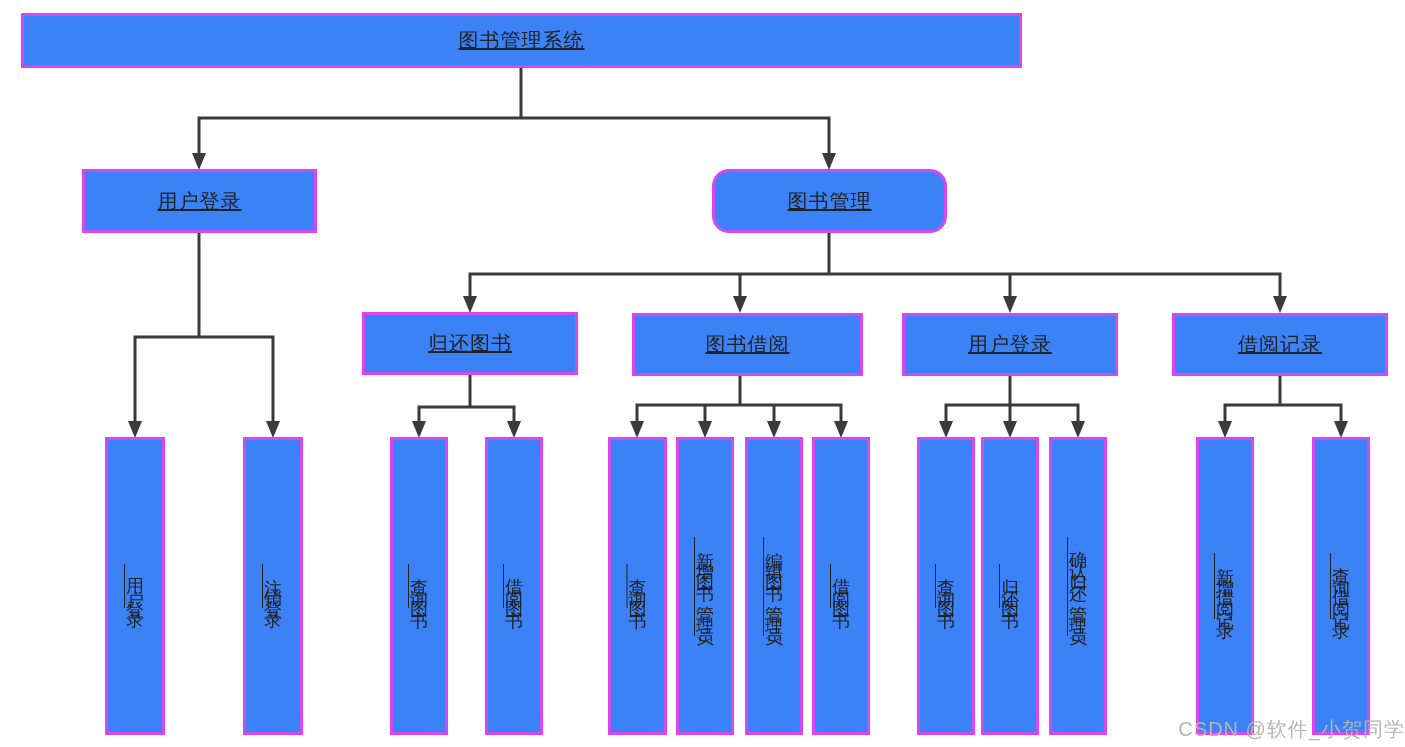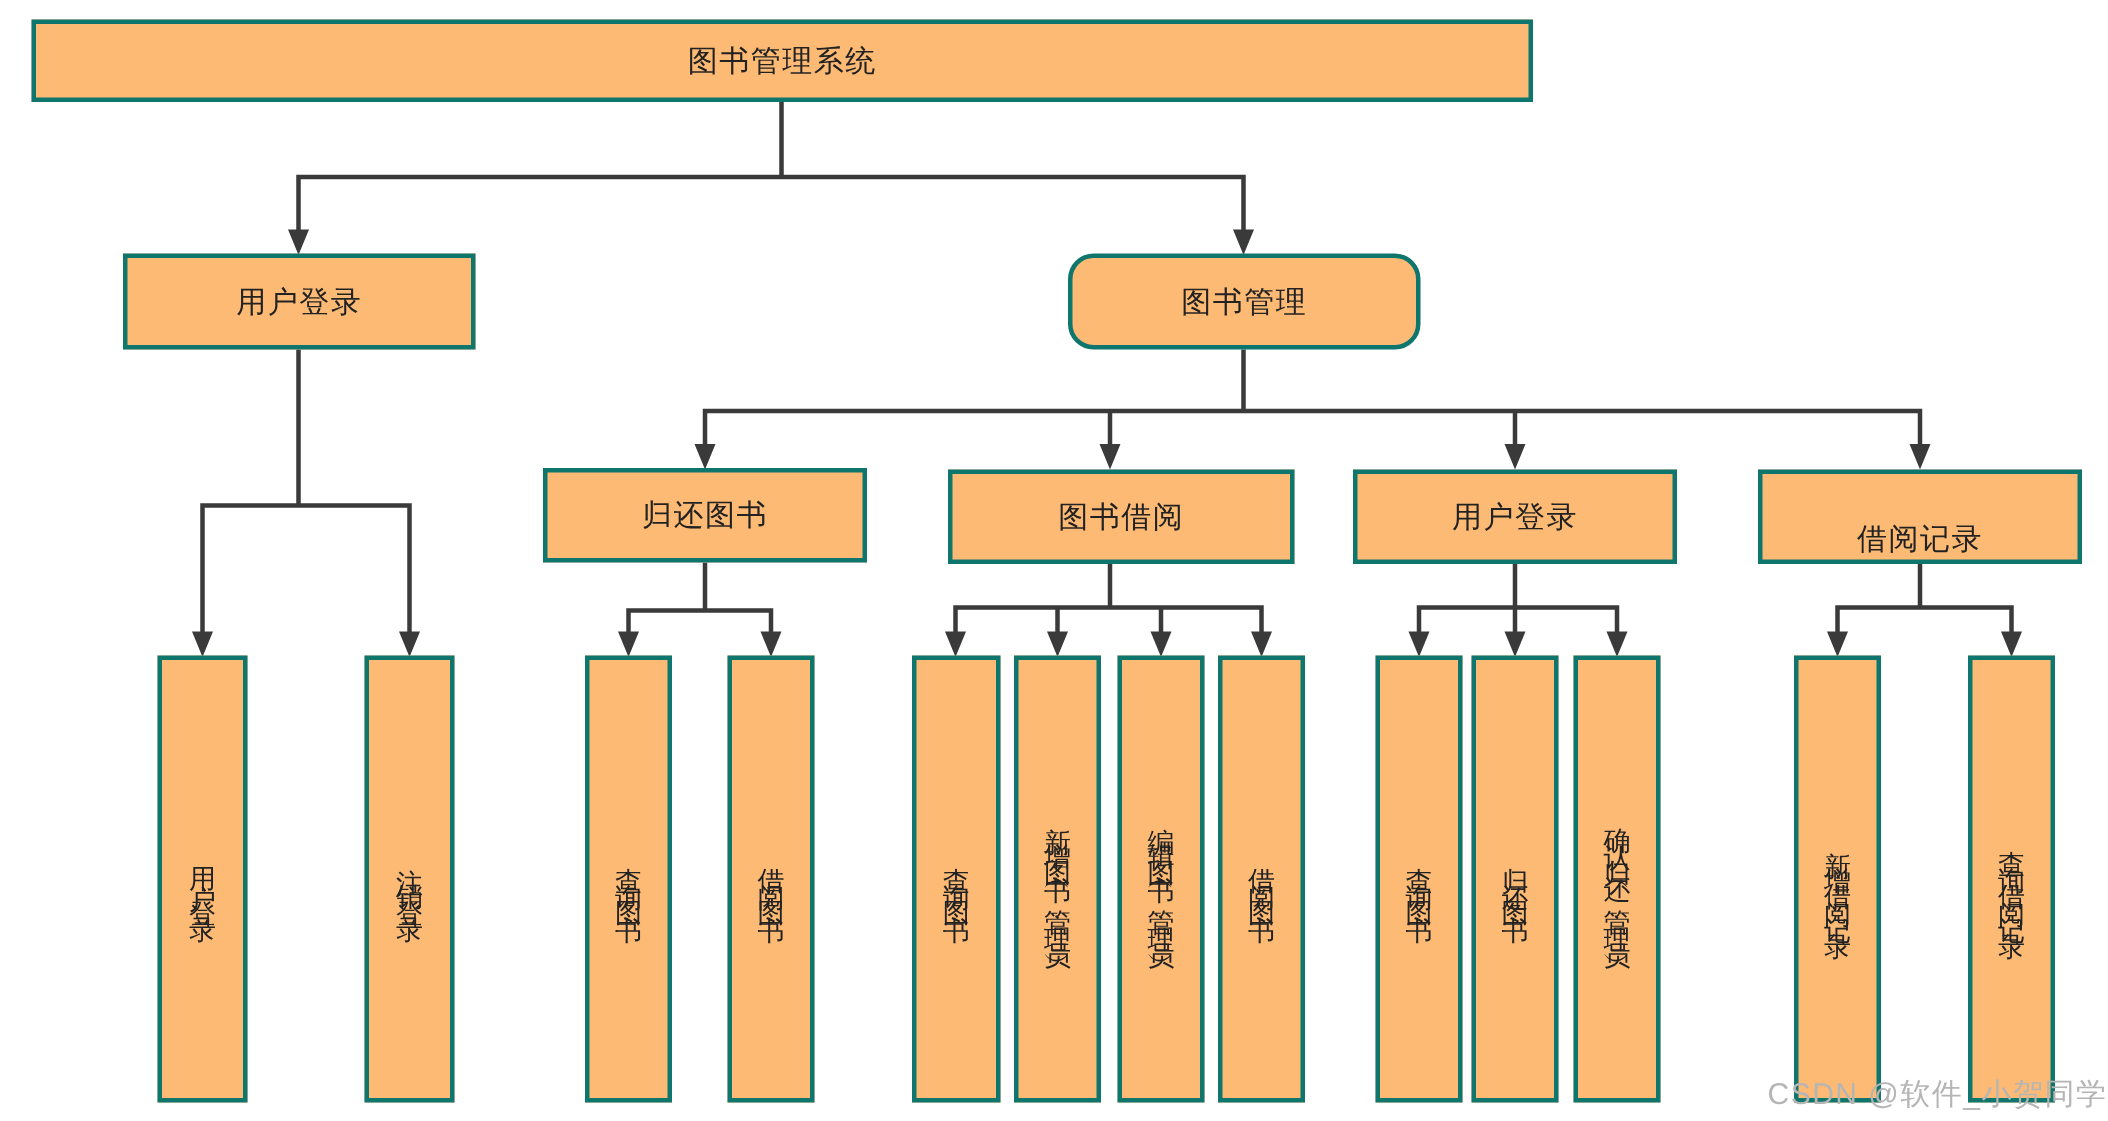--- a/index.html
+++ b/index.html
@@ -19,27 +19,28 @@
     position: absolute;
     left: 0;
     top: 0;
     width: 1405px;
     height: 747px;
     z-index: 1;
   }
   .node {
     position: absolute;
     box-sizing: border-box;
-    background: #fdba74;
-    border: 3px solid #0f766e;
+    background: #3b82f6;
+    border: 3px solid #d946ef;
     display: flex;
     align-items: center;
     justify-content: center;
     z-index: 2;
     color: #222222;
+    text-decoration: underline;
   }
   .hnode span {
     font-size: 20px;
     letter-spacing: 1px;
     white-space: nowrap;
   }
   .leaf .vtext {
     writing-mode: vertical-rl;
     text-orientation: upright;
     font-size: 18px;
@@ -119,21 +120,21 @@
 
   <div class="node hnode" style="left:362px; top:312px; width:216px; height:63px;">
     <span>归还图书</span>
   </div>
   <div class="node hnode" style="left:632px; top:313px; width:231px; height:63px;">
     <span>图书借阅</span>
   </div>
   <div class="node hnode" style="left:902px; top:313px; width:216px; height:63px;">
     <span>用户登录</span>
   </div>
-  <div class="node hnode" style="left:1172px; top:313px; width:216px; height:63px;align-items:flex-end;">
+  <div class="node hnode" style="left:1172px; top:313px; width:216px; height:63px;">
     <span>借阅记录</span>
   </div>
 
   <div class="node leaf" style="left:105px; top:437px; width:60px; height:298px;">
     <span class="vtext">用户登录</span>
   </div>
   <div class="node leaf" style="left:243px; top:437px; width:60px; height:298px;">
     <span class="vtext">注销登录</span>
   </div>
   <div class="node leaf" style="left:390px; top:437px; width:58px; height:298px;">

